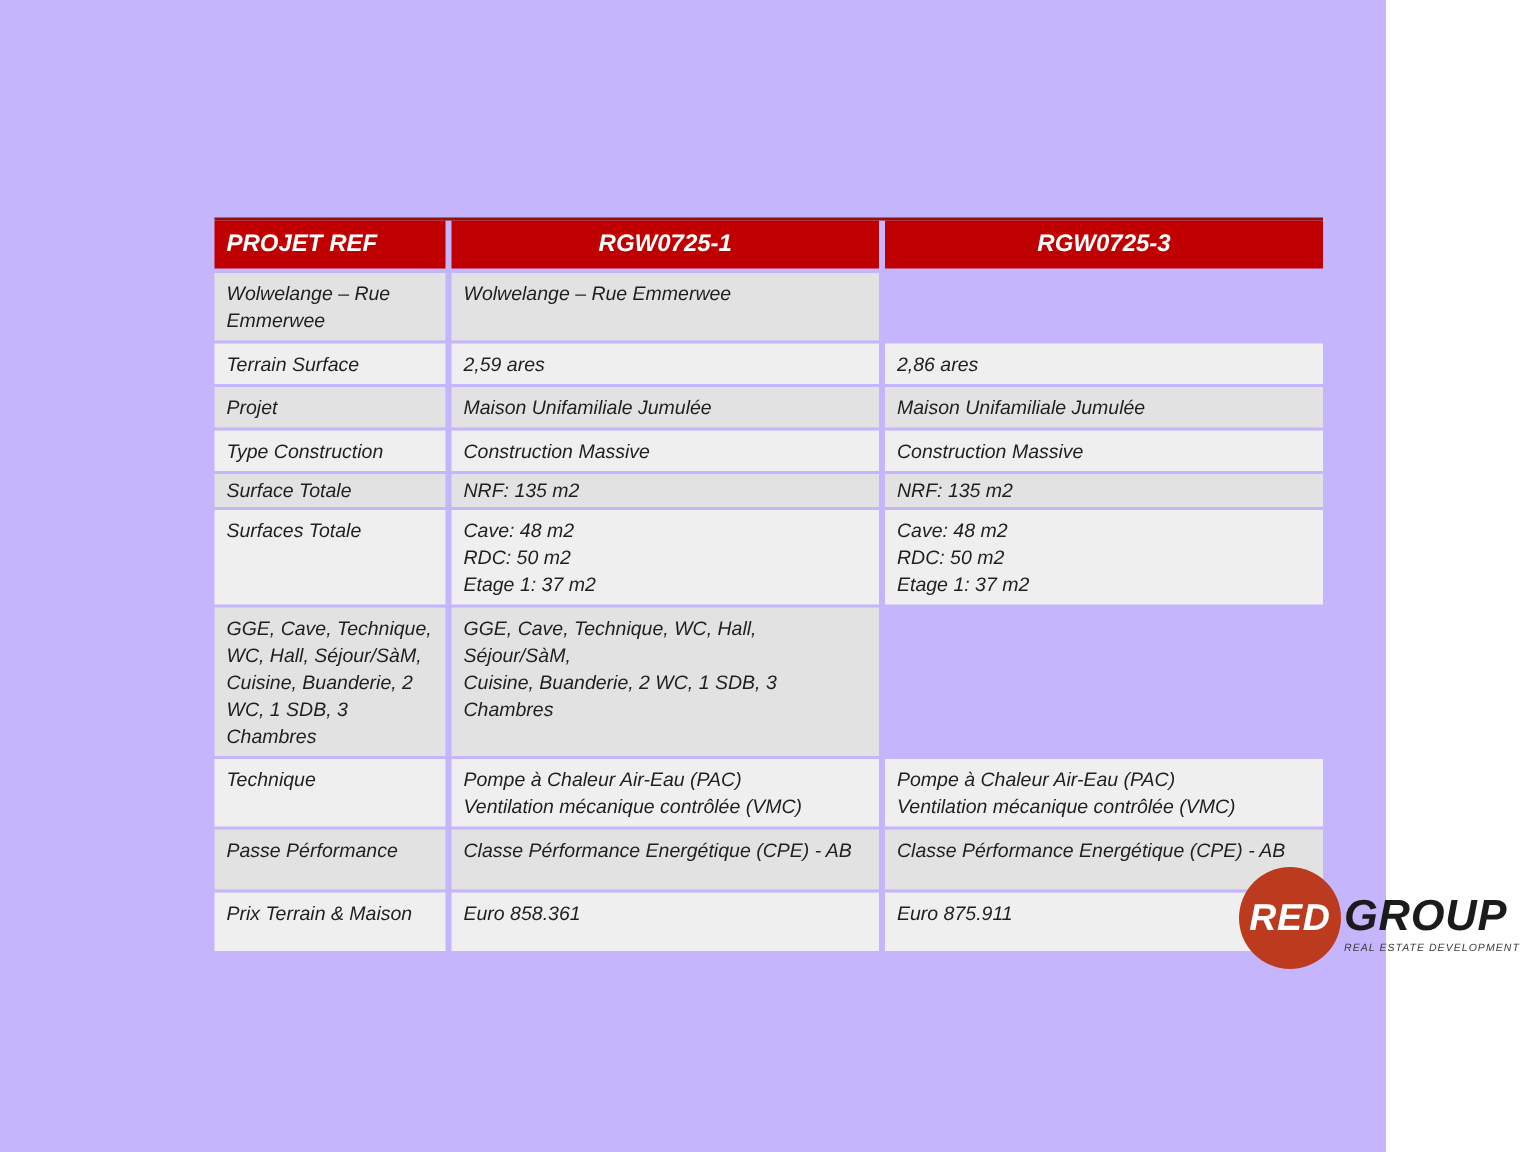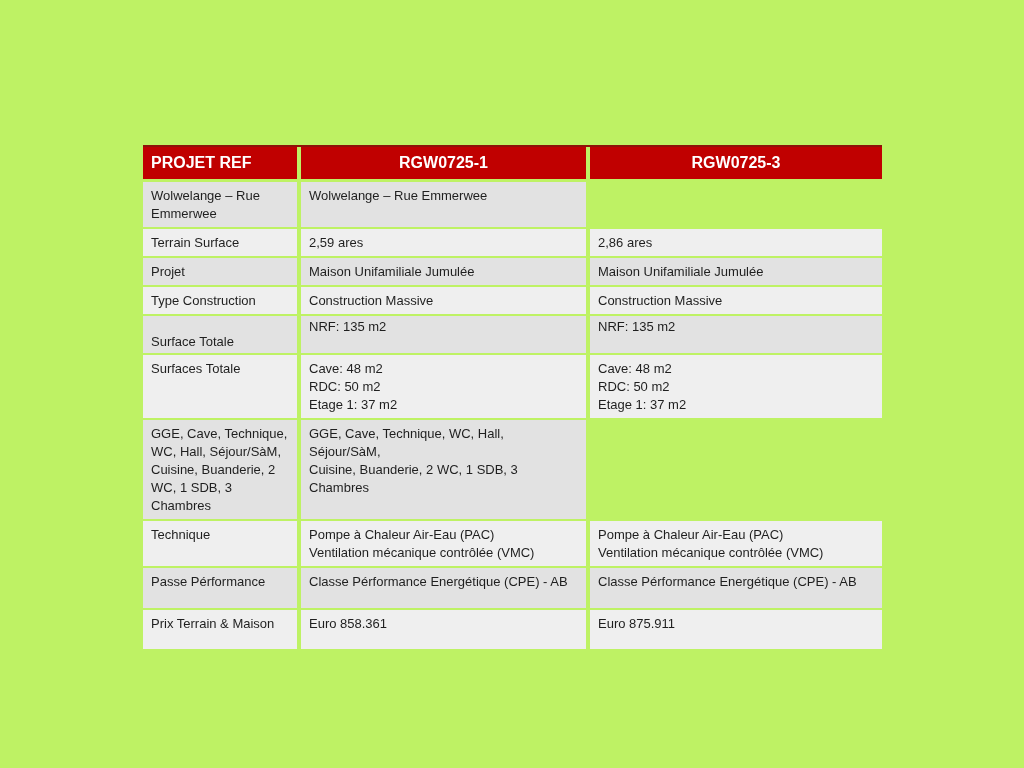--- a/index.html
+++ b/index.html
@@ -4,22 +4,23 @@
 <style>
   * { margin: 0; padding: 0; box-sizing: border-box; }
   html, body {
     width: 1024px; height: 768px;
     background: #ffffff;
     font-family: "Liberation Sans", sans-serif;
     overflow: hidden;
   }
   .slide {
     position: relative;
-    width: 1024px; height: 768px;
-    background: #bef264;
+    width: 924px; height: 768px;
+    background: #c4b5fd;
+    font-style: italic;
   }
 
   
   .ctable {
     position: absolute;
     left: 143px; top: 145px;
     width: 739px;
   }
   .tr {
     display: grid;
@@ -127,21 +128,21 @@
       <div class="td">Maison Unifamiliale Jumulée</div>
     </div>
 
     <div class="tr light" style="min-height:26px">
       <div class="td">Type Construction</div>
       <div class="td">Construction Massive</div>
       <div class="td">Construction Massive</div>
     </div>
 
     <div class="tr dark" style="min-height:21px">
-      <div class="td" style="padding-top:17px;padding-bottom:2px">Surface Totale</div>
+      <div class="td" style="padding-top:2px;padding-bottom:2px">Surface Totale</div>
       <div class="td" style="padding-top:2px;padding-bottom:2px">NRF: 135 m2</div>
       <div class="td" style="padding-top:2px;padding-bottom:2px">NRF: 135 m2</div>
     </div>
 
     <div class="tr light" style="min-height:59px">
       <div class="td">Surfaces Totale</div>
       <div class="td">Cave: 48 m2
 RDC: 50 m2
 Etage 1: 37 m2</div>
       <div class="td">Cave: 48 m2
@@ -171,14 +172,23 @@
     </div>
 
     <div class="tr light" style="min-height:39px">
       <div class="td">Prix Terrain &amp; Maison</div>
       <div class="td">Euro 858.361</div>
       <div class="td">Euro 875.911</div>
     </div>
 
   </div>
 
+  <div class="logo">
+    <div class="logo-circle">
+      <span>RED</span>
+    </div>
+    <div class="logo-right">
+      <div class="logo-group">GROUP</div>
+      <div class="logo-tagline">REAL ESTATE DEVELOPMENT</div>
+    </div>
+  </div>
 
 </div>
 
 </body></html>

